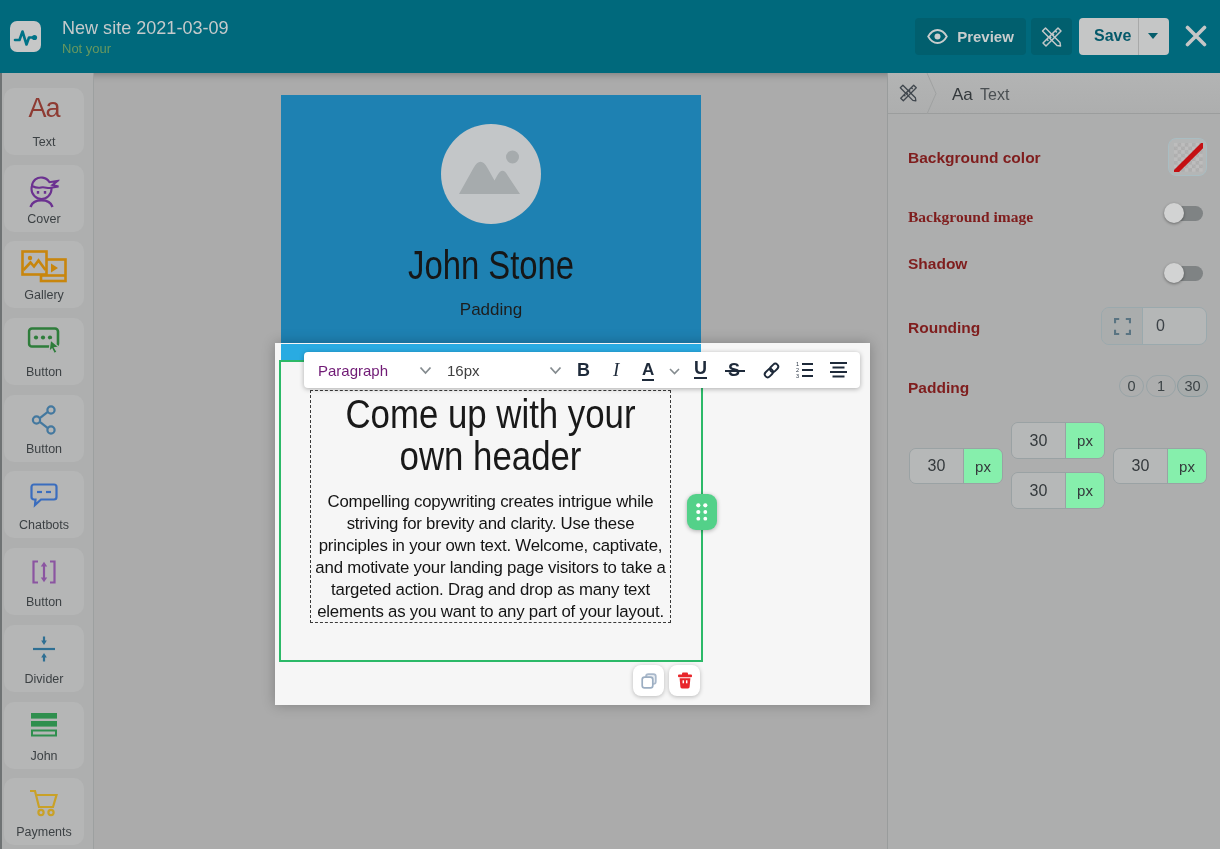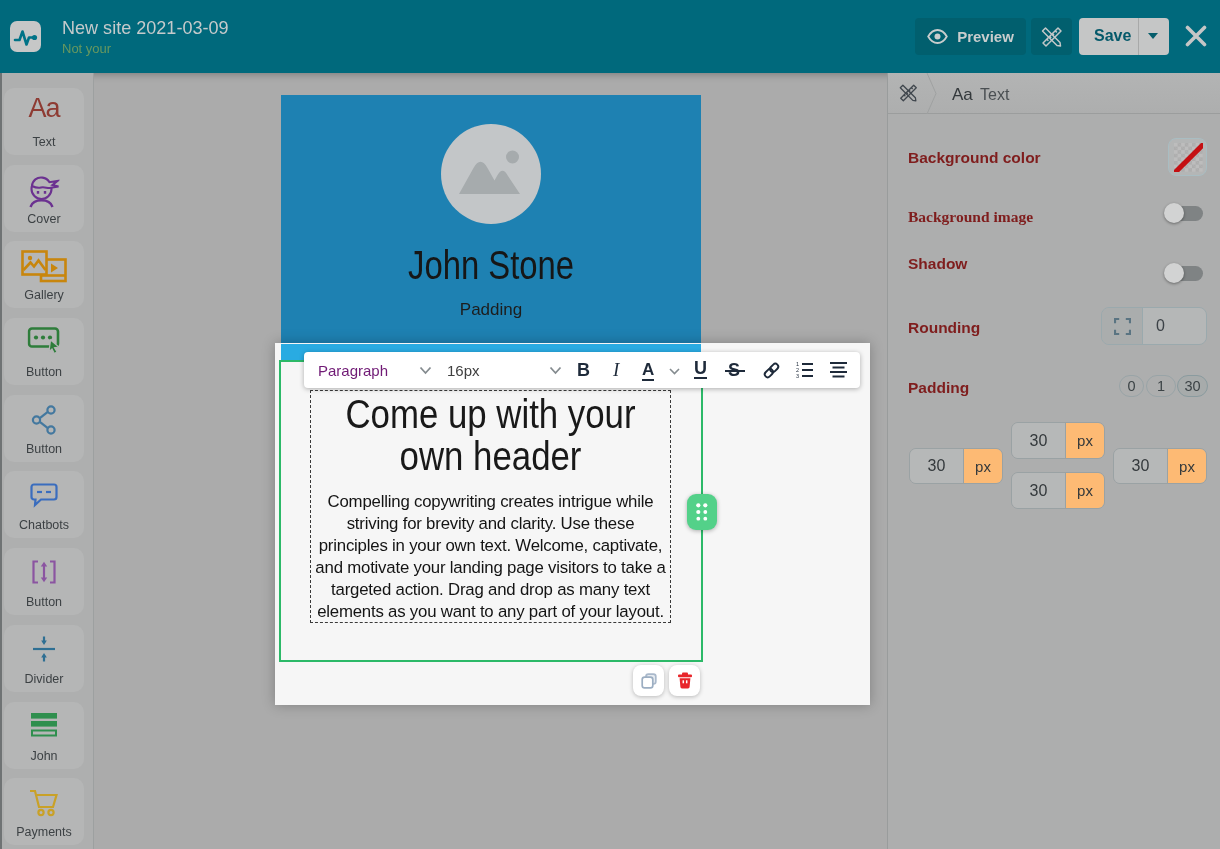--- a/index.html
+++ b/index.html
@@ -49,21 +49,21 @@
   #btn-trash { left:669px; }
 
   
   #panel { left:887px; top:73px; width:333px; height:776px; background:#adaeae; border-left:1px solid #999c9c; }
   #crumb { left:888px; top:73px; width:332px; height:41px; border-bottom:1px solid #9b9d9d; background:linear-gradient(#b3b4b4,#adaeae); }
   .plabel { font-size:15.5px; font-weight:bold; color:#7f1d1d; }
   .toggle { width:37px; height:15px; border-radius:8px; background:#7f8384; }
   .knob { position:absolute; left:-2px; top:-3px; width:20px; height:20px; border-radius:50%; background:#d2d3d3; box-shadow:0 1px 3px rgba(0,0,0,.4); }
   .numin { border:1px solid #9aa2a4; border-radius:7px; display:flex; overflow:hidden; }
   .numin .n { background:#b6b8b8; color:#34393c; font-size:16px; display:flex; align-items:center; justify-content:center; width:53px; }
-  .numin .u { background:#fdba74; color:#34393c; font-size:15px; border-left:1px solid #9aa2a4; display:flex; align-items:center; justify-content:center; flex:1; }
+  .numin .u { background:#86efac; color:#34393c; font-size:15px; border-left:1px solid #9aa2a4; display:flex; align-items:center; justify-content:center; flex:1; }
   .pill { border:1px solid #99a4a7; border-radius:12px; font-size:14.5px; color:#3c4346; display:flex; align-items:center; justify-content:center; }
   #checker { left:1174px; top:143px; width:29px; height:29px; overflow:hidden;
      background-image:linear-gradient(45deg,#aeaeae 25%,transparent 25%,transparent 75%,#aeaeae 75%),linear-gradient(45deg,#aeaeae 25%,transparent 25%,transparent 75%,#aeaeae 75%);
      background-position:0 0,3.6px 3.6px; background-size:7.2px 7.2px; background-color:#bdbdbd; }
   #redline { left:-6px; top:12.5px; width:42px; height:4.5px; background:#c40f12; transform:rotate(-45deg); border-radius:2px; }
 </style>
 </head>
 <body>
 
 <div class="abs" id="header"></div>

